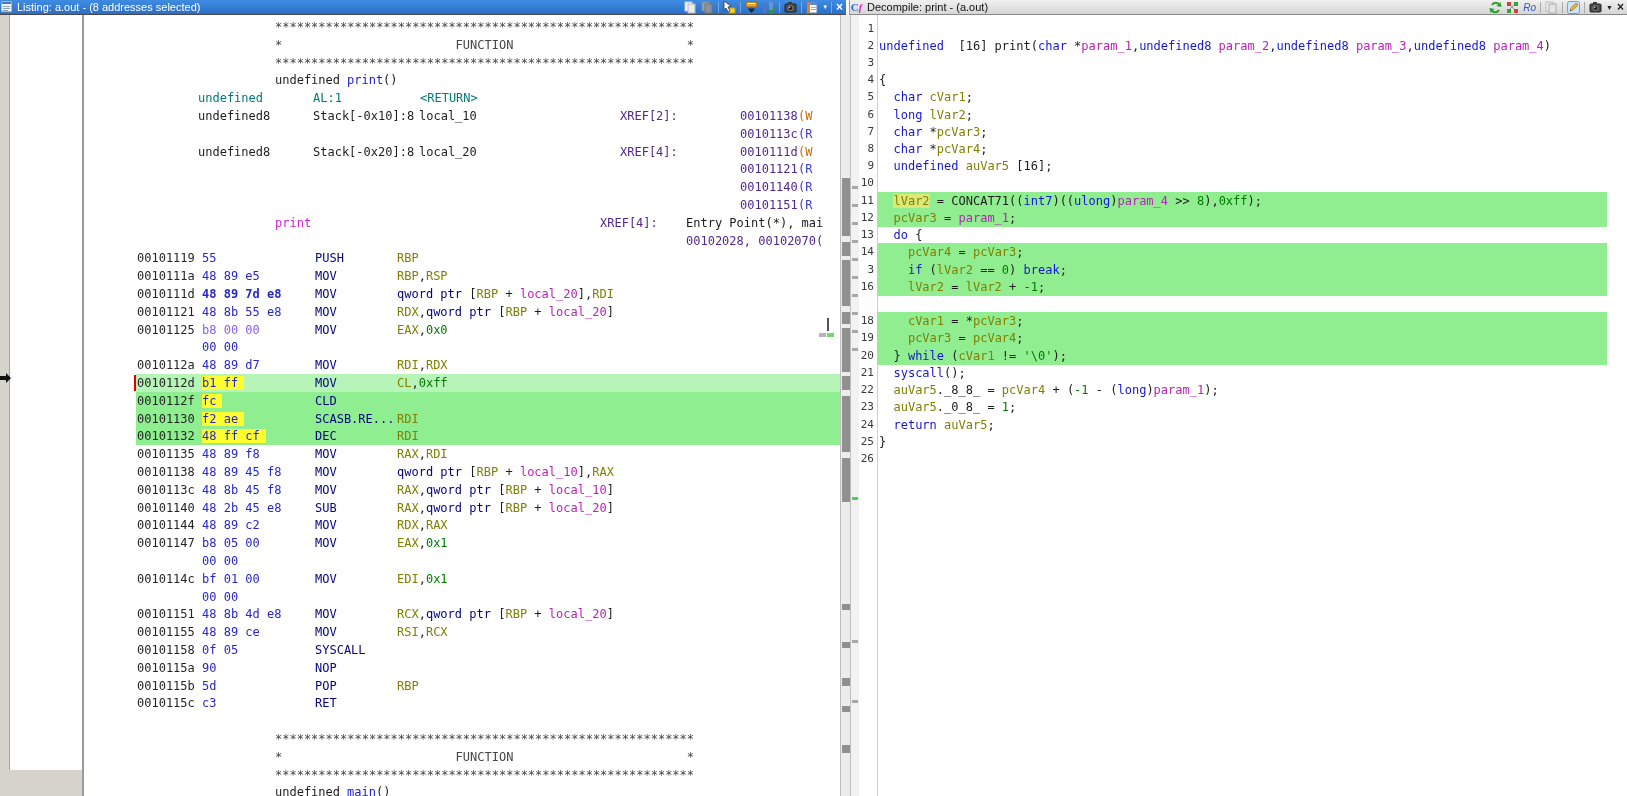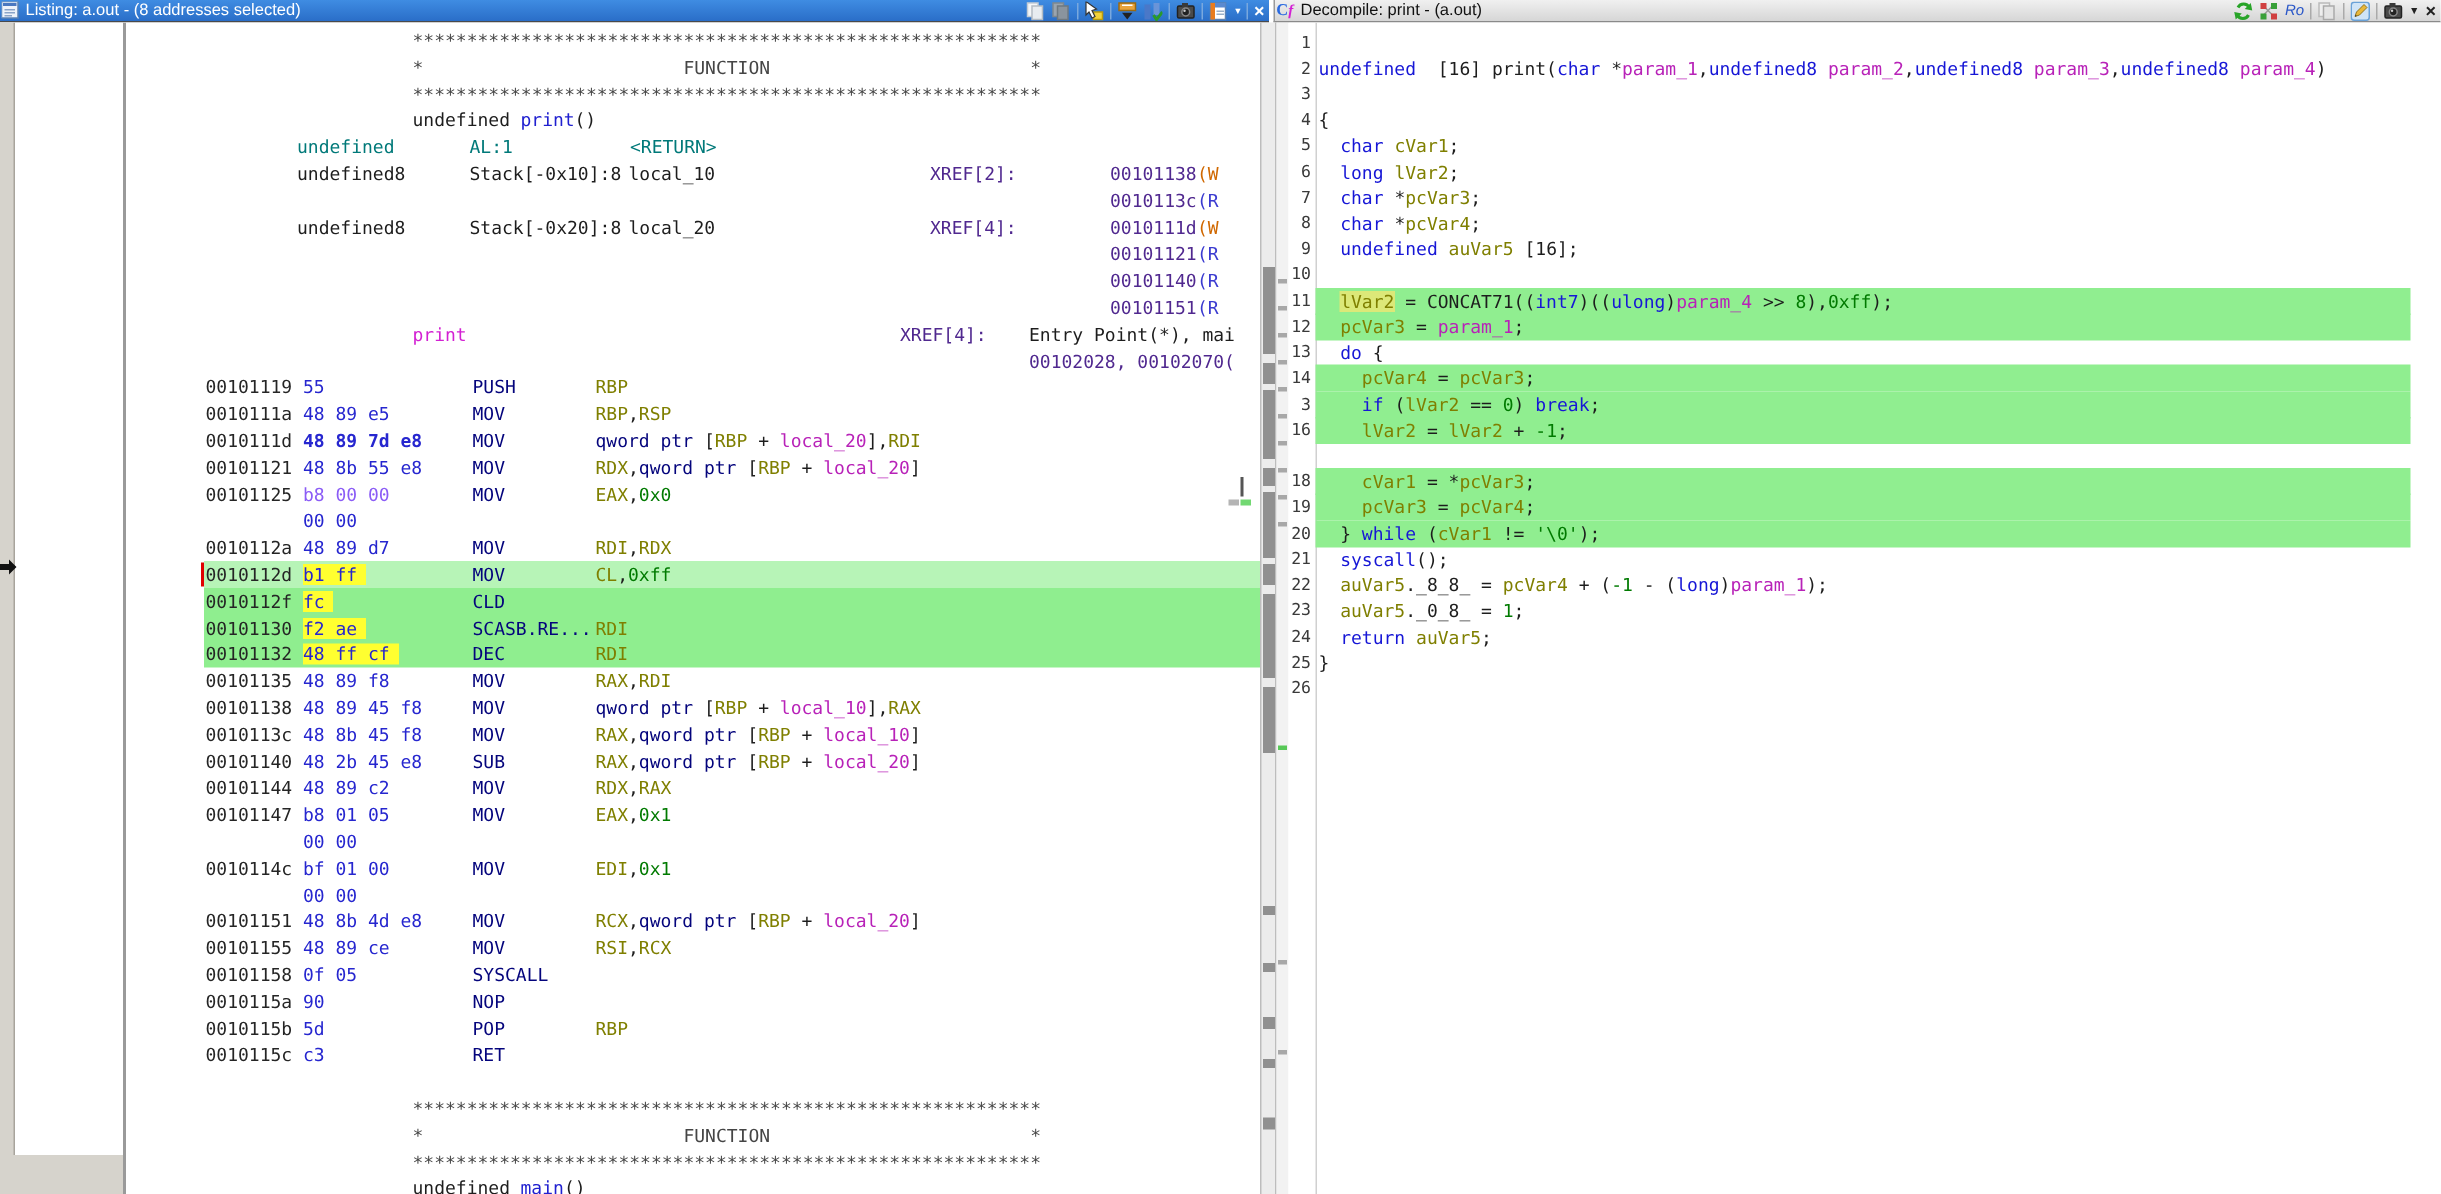--- a/index.html
+++ b/index.html
@@ -383,21 +383,21 @@
         <div class="lrow" style="top: 502px;">
           <span class="ls" style="left: 137px; color: rgb(37, 37, 37);">00101144</span>
           <span class="ls" style="left: 202px; color: rgb(38, 38, 207);">48 89 c2</span>
           <span class="ls" style="left: 315px; color: rgb(4, 4, 124);">MOV</span>
           <span class="ls" style="left: 397px; color: rgb(127, 127, 0);">RDX</span>
           <span class="ls" style="left: 418.69px; color: rgb(29, 29, 29);">,</span>
           <span class="ls" style="left: 425.92px; color: rgb(127, 127, 0);">RAX</span>
         </div>
         <div class="lrow" style="top: 520px;">
           <span class="ls" style="left: 137px; color: rgb(37, 37, 37);">00101147</span>
-          <span class="ls" style="left: 202px; color: rgb(38, 38, 207);">b8 01 05</span>
+          <span class="ls" style="left: 202px; color: rgb(38, 38, 207);">b8 05 00</span>
           <span class="ls" style="left: 315px; color: rgb(4, 4, 124);">MOV</span>
           <span class="ls" style="left: 397px; color: rgb(127, 127, 0);">EAX</span>
           <span class="ls" style="left: 418.69px; color: rgb(29, 29, 29);">,</span>
           <span class="ls" style="left: 425.92px; color: rgb(0, 122, 0);">0x1</span>
         </div>
         <div class="lrow" style="top: 538px;">
           <span class="ls" style="left: 202px; color: rgb(38, 38, 207);">00 00</span>
         </div>
         <div class="lrow" style="top: 556px;">
           <span class="ls" style="left: 137px; color: rgb(37, 37, 37);">0010114c</span>

